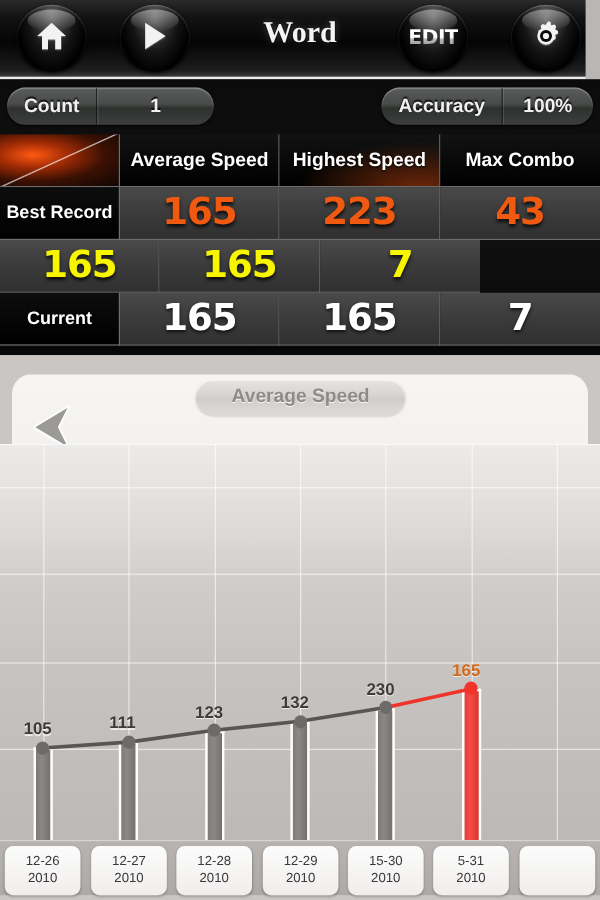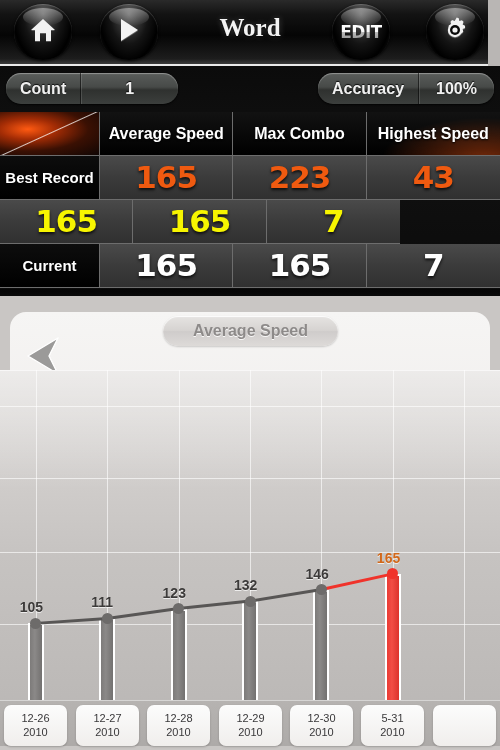--- a/index.html
+++ b/index.html
@@ -224,25 +224,25 @@
         <div class="seg value">100%</div>
       </div>
     </div>
 
     <div class="table">
       <div class="trow hdrrow">
         <div class="tcell col-0" id="cell-logo"></div>
         <div class="tcell col-1">
           <span>Average Speed</span>
         </div>
+        <div class="tcell col-2 glowcell">
+          <span>Highest Speed</span>
+        </div>
         <div class="tcell col-3">
           <span>Max Combo</span>
-        </div>
-        <div class="tcell col-2 glowcell">
-          <span>Highest Speed</span>
         </div>
       </div>
 
       <div class="trow drow">
         <div class="tcell col-0 rowlabel">
           <span>Best Record</span>
         </div>
         <div class="tcell col-1">
           <span class="num orange">165</span>
         </div>
@@ -325,21 +325,21 @@
         </svg>
         <div class="dot grey" style="left: 30.2143px; top: 247.875px;"></div>
         <div class="vlabel grey" style="left: 19.7143px; top: 229.375px;">105</div>
         <div class="dot grey" style="left: 101.643px; top: 242.925px;"></div>
         <div class="vlabel grey" style="left: 91.1429px; top: 224.425px;">111</div>
         <div class="dot grey" style="left: 173.071px; top: 233.025px;"></div>
         <div class="vlabel grey" style="left: 162.571px; top: 214.525px;">123</div>
         <div class="dot grey" style="left: 244.5px; top: 225.6px;"></div>
         <div class="vlabel grey" style="left: 234px; top: 207.1px;">132</div>
         <div class="dot grey" style="left: 315.929px; top: 214.05px;"></div>
-        <div class="vlabel grey" style="left: 305.429px; top: 195.55px;">146</div>
+        <div class="vlabel grey" style="left: 305.429px; top: 195.55px;">230</div>
         <div class="dot red" style="left: 387.357px; top: 198.375px;"></div>
         <div class="vlabel red" style="left: 376.857px; top: 179.875px;">165</div>
       </div>
 
     <div class="axisband"></div>
     <div id="dateboxes">
         <div class="datebox" style="left: 4px;">
           <div class="d1">12-26</div>
           <div class="d2">2010</div>
         </div>
@@ -349,21 +349,21 @@
         </div>
         <div class="datebox" style="left: 147px;">
           <div class="d1">12-28</div>
           <div class="d2">2010</div>
         </div>
         <div class="datebox" style="left: 219px;">
           <div class="d1">12-29</div>
           <div class="d2">2010</div>
         </div>
         <div class="datebox" style="left: 290px;">
-          <div class="d1">12-30</div>
+          <div class="d1">15-30</div>
           <div class="d2">2010</div>
         </div>
         <div class="datebox" style="left: 361px;">
           <div class="d1">5-31</div>
           <div class="d2">2010</div>
         </div>
         <div class="datebox" style="left: 433px;">
           <div class="d1"></div>
           <div class="d2"></div>
         </div>

